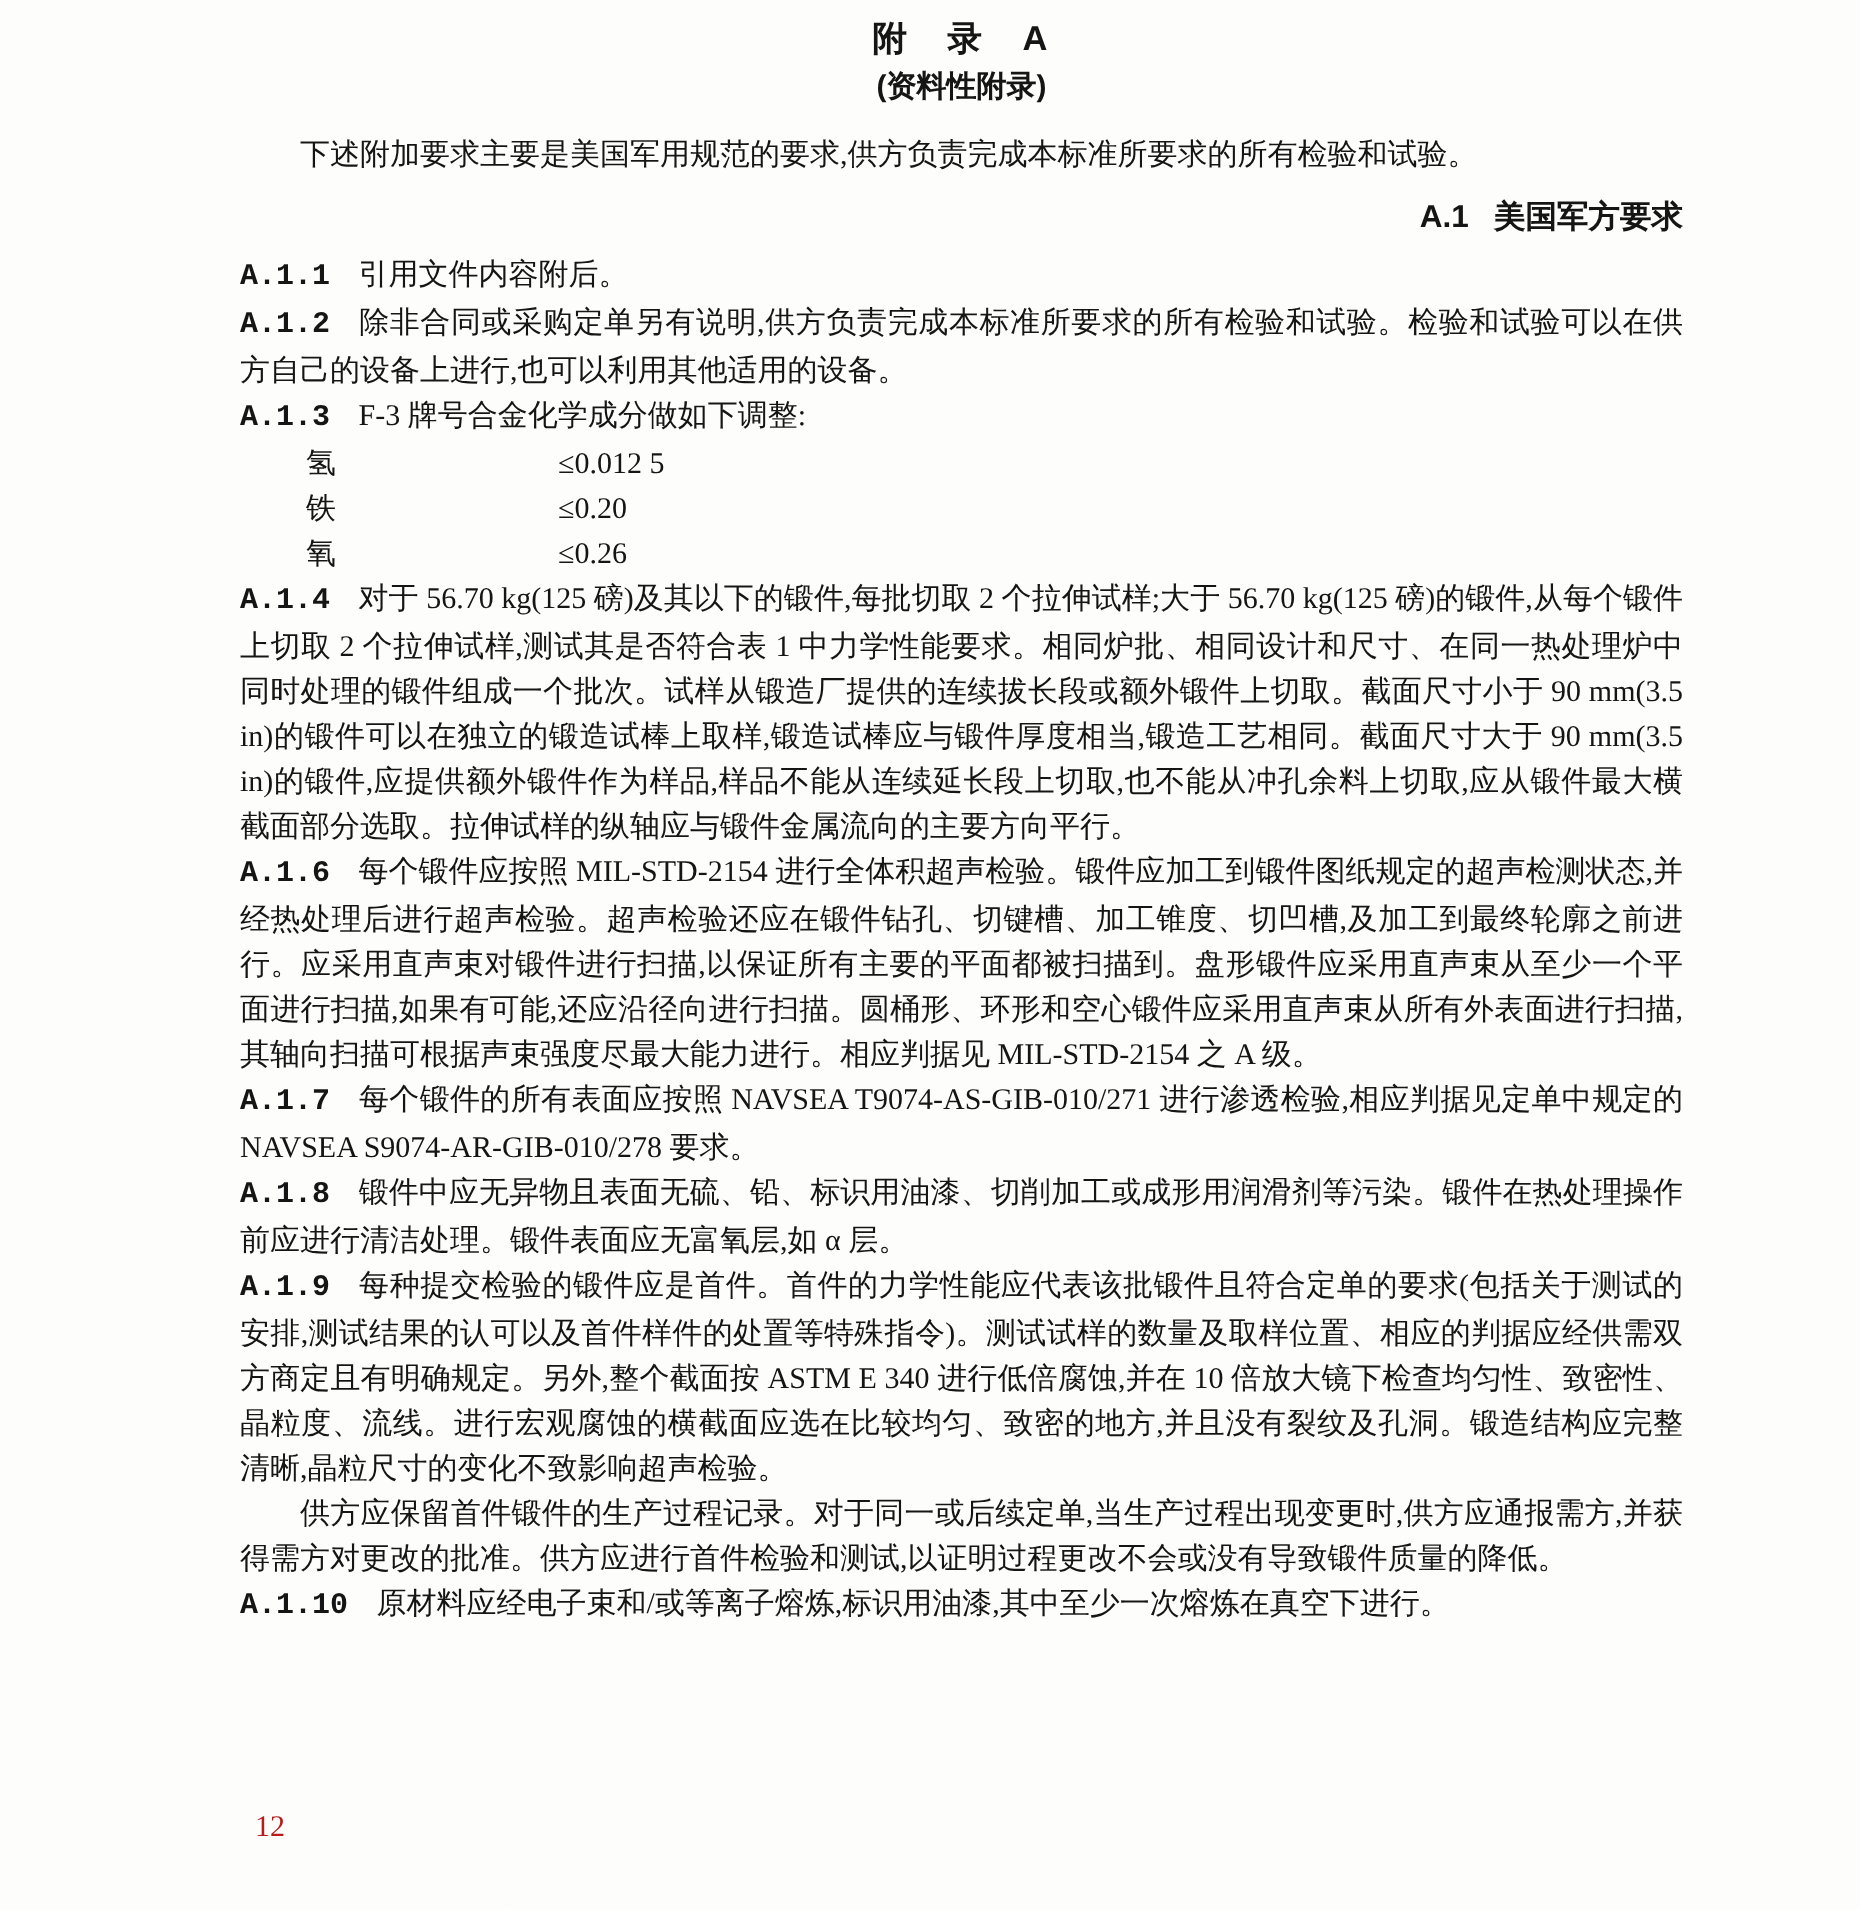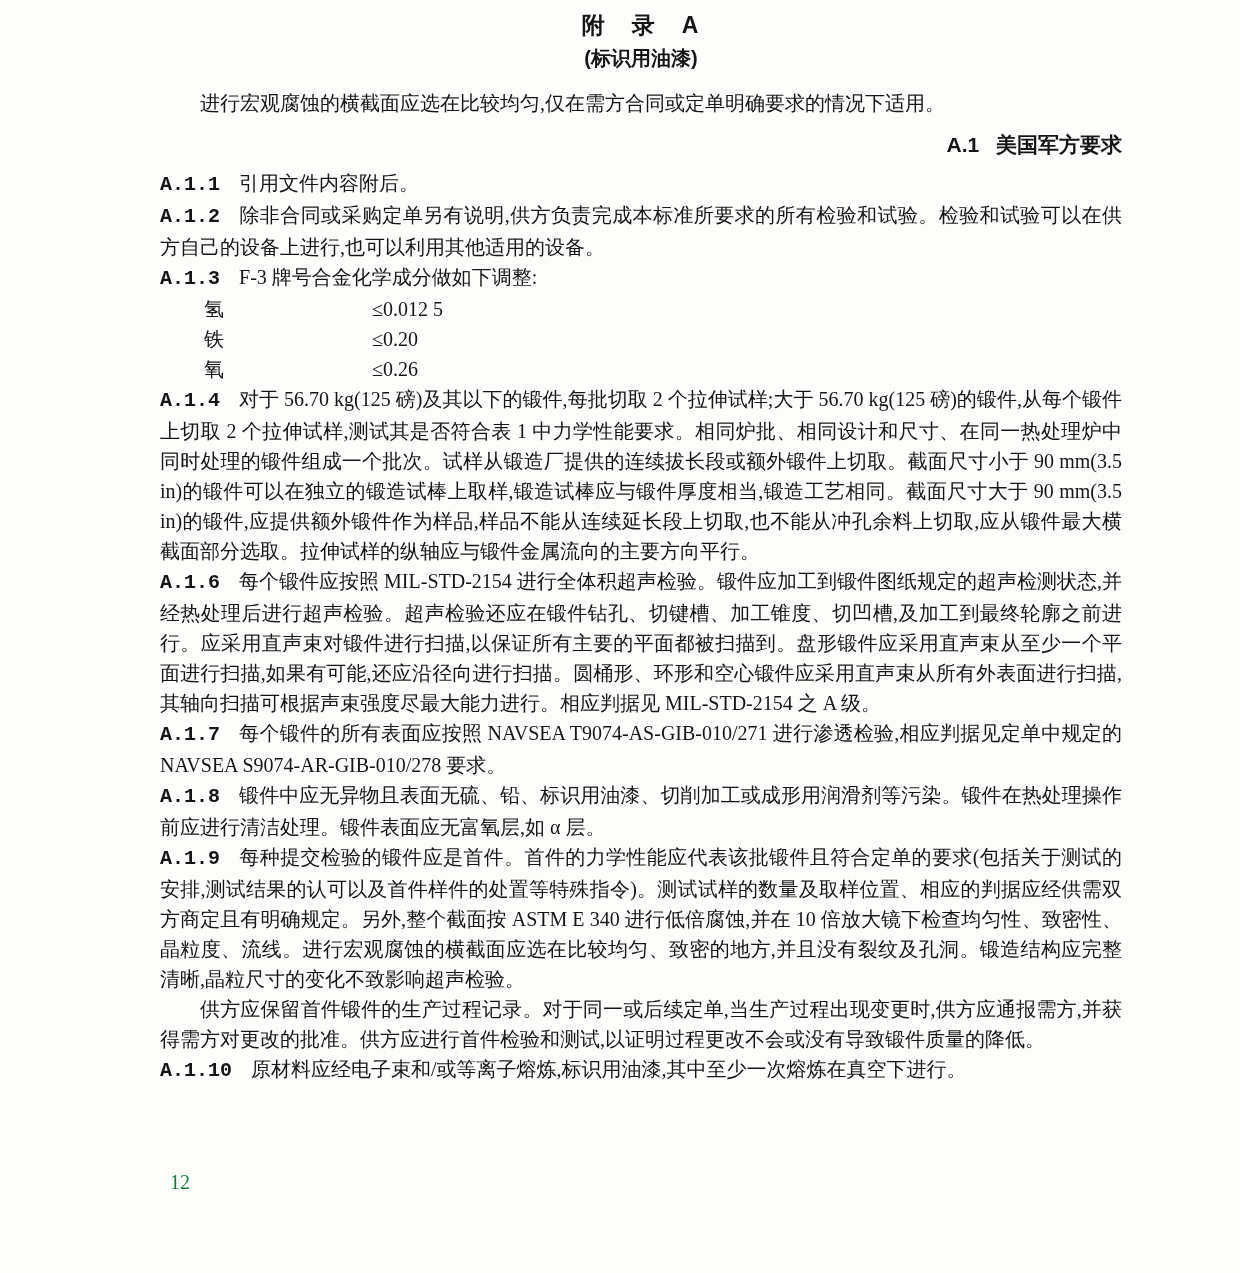--- a/index.html
+++ b/index.html
@@ -61,38 +61,38 @@
     white-space: nowrap;
     font-family: Liberation Mono, monospace;
   }
   .comp-row { margin: 0; padding-left: 44px; line-height: 30px; }
   .comp-el { display: inline-block; width: 168px; }
   .comp-limit { display: inline-block; }
   .follow { text-indent: 2em; }
   .page-number {
     position: absolute;
     left: 170px;
-    top: 1169px;
+    top: 1205px;
     font-size: 20px;
     line-height: 26px;
-    color: #15803d;
+    color: #b91c1c;
   }
 </style>
 </head>
 <body>
 
 <div class="page">
   <div class="content">
 
     <div class="title-block">
       <div class="t1">附　录　A</div>
-      <div class="t2">(标识用油漆)</div>
+      <div class="t2">(资料性附录)</div>
     </div>
 
-    <p class="para intro">进行宏观腐蚀的横截面应选在比较均匀,仅在需方合同或定单明确要求的情况下适用。</p>
+    <p class="para intro">下述附加要求主要是美国军用规范的要求,供方负责完成本标准所要求的所有检验和试验。</p>
 
     <h4 class="sec-heading">
       <span class="num">A.1</span><span>美国军方要求</span>
     </h4>
 
     <p class="para clause">
       <span class="num">A.1.1</span><span>引用文件内容附后。</span>
     </p>
 
     <p class="para clause">

